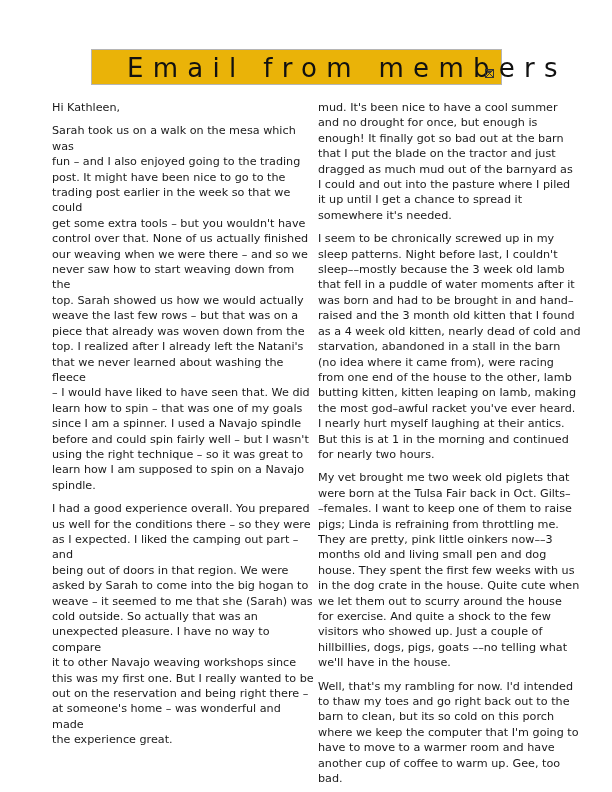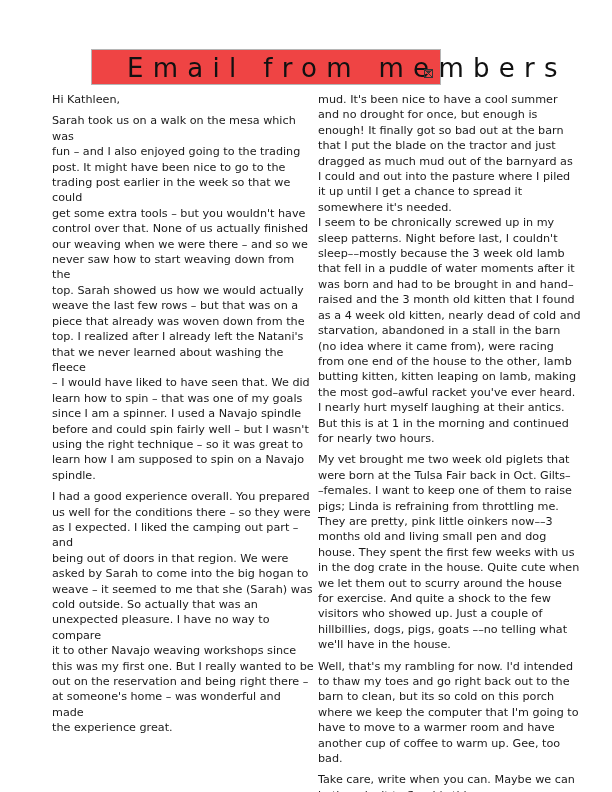--- a/index.html
+++ b/index.html
@@ -1,38 +1,38 @@
 <!DOCTYPE html>
 <html><head>
 <meta charset="utf-8">
 <style>
   html, body { margin: 0; padding: 0; background: #ffffff; }
   body {
     width: 612px; height: 792px; position: relative; overflow: hidden;
     font-family: "DejaVu Sans", sans-serif; color: #1a1a1a;
   }
   .title-box {
-    position: absolute; left: 91px; top: 49px; width: 350px; height: 36px;
-    border: 1px solid #b5b5b5; box-sizing: border-box; background: #ef4444;
+    position: absolute; left: 91px; top: 49px; width: 411px; height: 36px;
+    border: 1px solid #b5b5b5; box-sizing: border-box; background: #eab308;
   }
   .title-text {
     position: absolute; left: 35px; top: 2px;
     font-family: "DejaVu Sans", sans-serif; font-size: 26px; font-weight: normal;
     letter-spacing: 9.3px; color: #111; white-space: nowrap; line-height: 32px;
   }
   .title-icon {
     position: absolute; right: 7px; bottom: 6px; width: 9px; height: 9px;
   }
   .column {
     position: absolute; top: 92px;
     font-size: 11.2px; line-height: 15.4px; letter-spacing: 0px;
   }
   .col-left { left: 52px; width: 262px; }
   .col-right { left: 318px; width: 272px; }
-  .column p { margin: 0 0 6px 0; white-space: pre-line; }
+  .column p { margin: 8px 0 6px 0; white-space: pre-line; }
   .column p.tight { margin-bottom: 0; }
 </style>
 </head>
 <body>
 
 <div class="title-box">
   <span class="title-text">Email from members</span>
   <svg class="title-icon" viewBox="0 0 9 9">
     <rect x="0.5" y="0.5" width="8" height="8" fill="none" stroke="#333" stroke-width="1"></rect>
     <path d="M1 1 L8 8 M8 1 L1 8" stroke="#333" stroke-width="1"></path>

